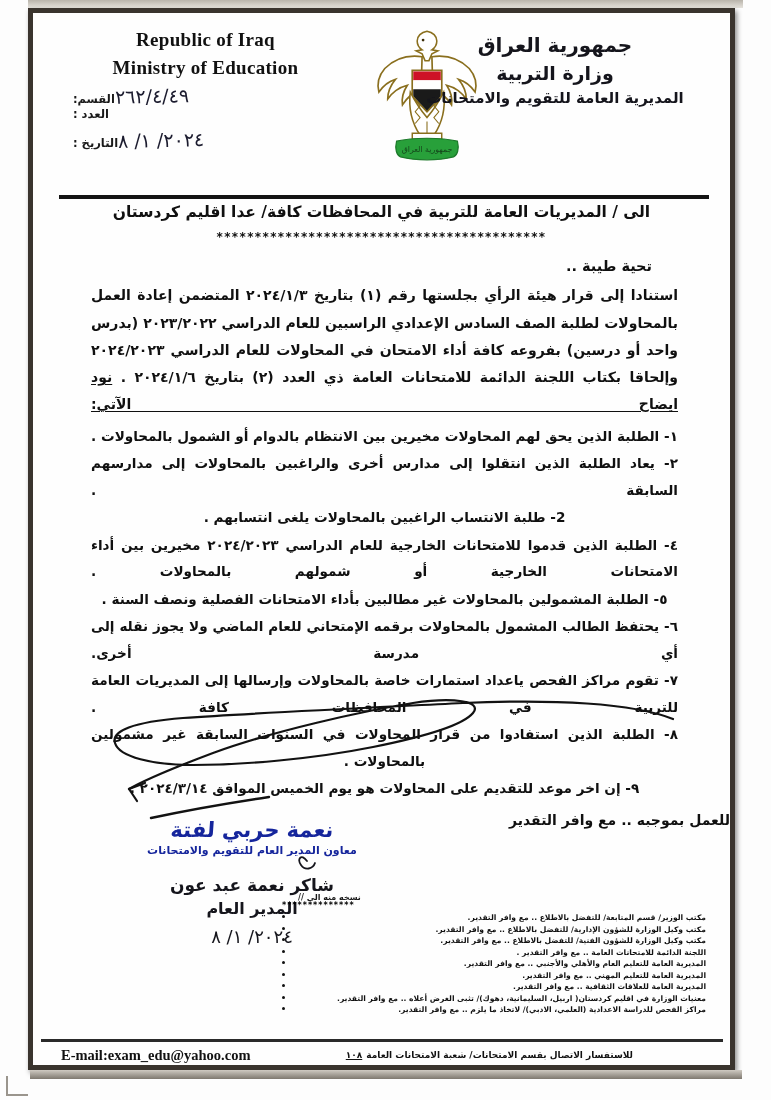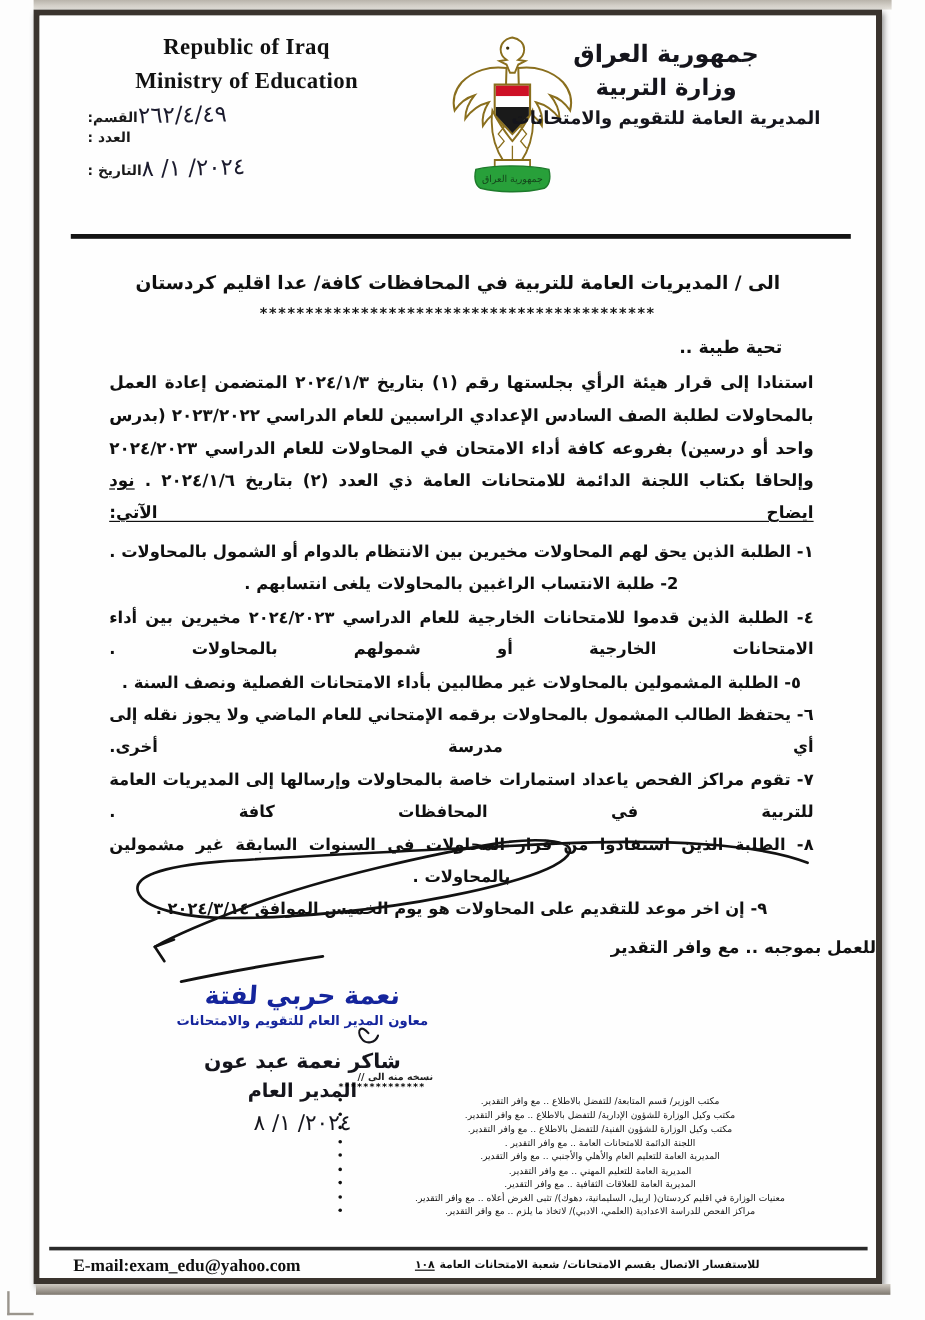--- a/index.html
+++ b/index.html
@@ -143,21 +143,21 @@
     left: 26px; top: 182px;
     width: 650px;
     height: 4px;
     background: #141414;
     box-shadow: 0 3px 2px -2px rgba(0,0,0,.5);
   }
 
   
   .body-wrap {
     position: absolute;
-    left: 0; top: 212px;
+    left: 0; top: 188px;
     width: 697px;
     direction: rtl;
     font-family: "DejaVu Sans", sans-serif;
     color: #101010;
   }
   .addressee {
     text-align: center;
     font-size: 15.5px;
     font-weight: bold;
     margin: 0 40px 0 40px;
@@ -286,24 +286,24 @@
     padding-left: 6px;
     margin-top: -1px;
   }
   .cc-list {
     list-style: none;
     margin: 2px 0 0 0;
     padding: 0;
   }
   .cc-list li {
     font-size: 7.6px;
-    font-weight: normal;
+    font-weight: bold;
     color: #111;
     line-height: 1.52;
-    text-align: center;
+    text-align: right;
     position: relative;
     padding-left: 0;
     padding-right: 0;
   }
   .cc-list li .bullet {
     position: absolute;
     left: 6px;
     top: 3px;
     width: 3px; height: 3px;
     background: #111;
@@ -430,20 +430,21 @@
 
         <div class="addressee">الى / المديريات العامة للتربية في المحافظات كافة/ عدا اقليم كردستان</div>
         <div class="stars">*******************************************</div>
 
         <div class="greeting">تحية طيبة ..</div>
 
         <div class="para"><span>استنادا إلى قرار هيئة الرأي بجلستها رقم (١) بتاريخ ٢٠٢٤/١/٣ المتضمن إعادة العمل بالمحاولات لطلبة الصف السادس الإعدادي الراسبين للعام الدراسي ٢٠٢٣/٢٠٢٢ (بدرس واحد أو درسين) بفروعه كافة أداء الامتحان في المحاولات للعام الدراسي ٢٠٢٤/٢٠٢٣ وإلحاقا بكتاب اللجنة الدائمة للامتحانات العامة ذي العدد (٢) بتاريخ ٢٠٢٤/١/٦ .</span> <span class="underline-b">نود ايضاح الآتي:</span></div>
 
         <ol class="list">
           <li>١- الطلبة الذين يحق لهم المحاولات مخيرين بين الانتظام بالدوام أو الشمول بالمحاولات .</li>
+          <li>٢- يعاد الطلبة الذين انتقلوا إلى مدارس أخرى والراغبين بالمحاولات إلى مدارسهم السابقة .</li>
           <li class="center-last">2- طلبة الانتساب الراغبين بالمحاولات يلغى انتسابهم .</li>
           <li>٤- الطلبة الذين قدموا للامتحانات الخارجية للعام الدراسي ٢٠٢٤/٢٠٢٣ مخيرين بين أداء الامتحانات الخارجية أو شمولهم بالمحاولات .</li>
           <li class="center-last">٥- الطلبة المشمولين بالمحاولات غير مطالبين بأداء الامتحانات الفصلية ونصف السنة .</li>
           <li>٦- يحتفظ الطالب المشمول بالمحاولات برقمه الإمتحاني للعام الماضي ولا يجوز نقله إلى أي مدرسة أخرى.</li>
           <li>٧- تقوم مراكز الفحص ياعداد استمارات خاصة بالمحاولات وإرسالها إلى المديريات العامة للتربية في المحافظات كافة .</li>
           <li class="center-last">٨- الطلبة الذين استفادوا من قرار المحاولات في السنوات السابقة غير مشمولين بالمحاولات .</li>
           <li class="center-last">٩- إن اخر موعد للتقديم على المحاولات هو يوم الخميس الموافق ٢٠٢٤/٣/١٤ .</li>
         </ol>
 
         <div class="closing">للعمل بموجبه .. مع وافر التقدير</div>

